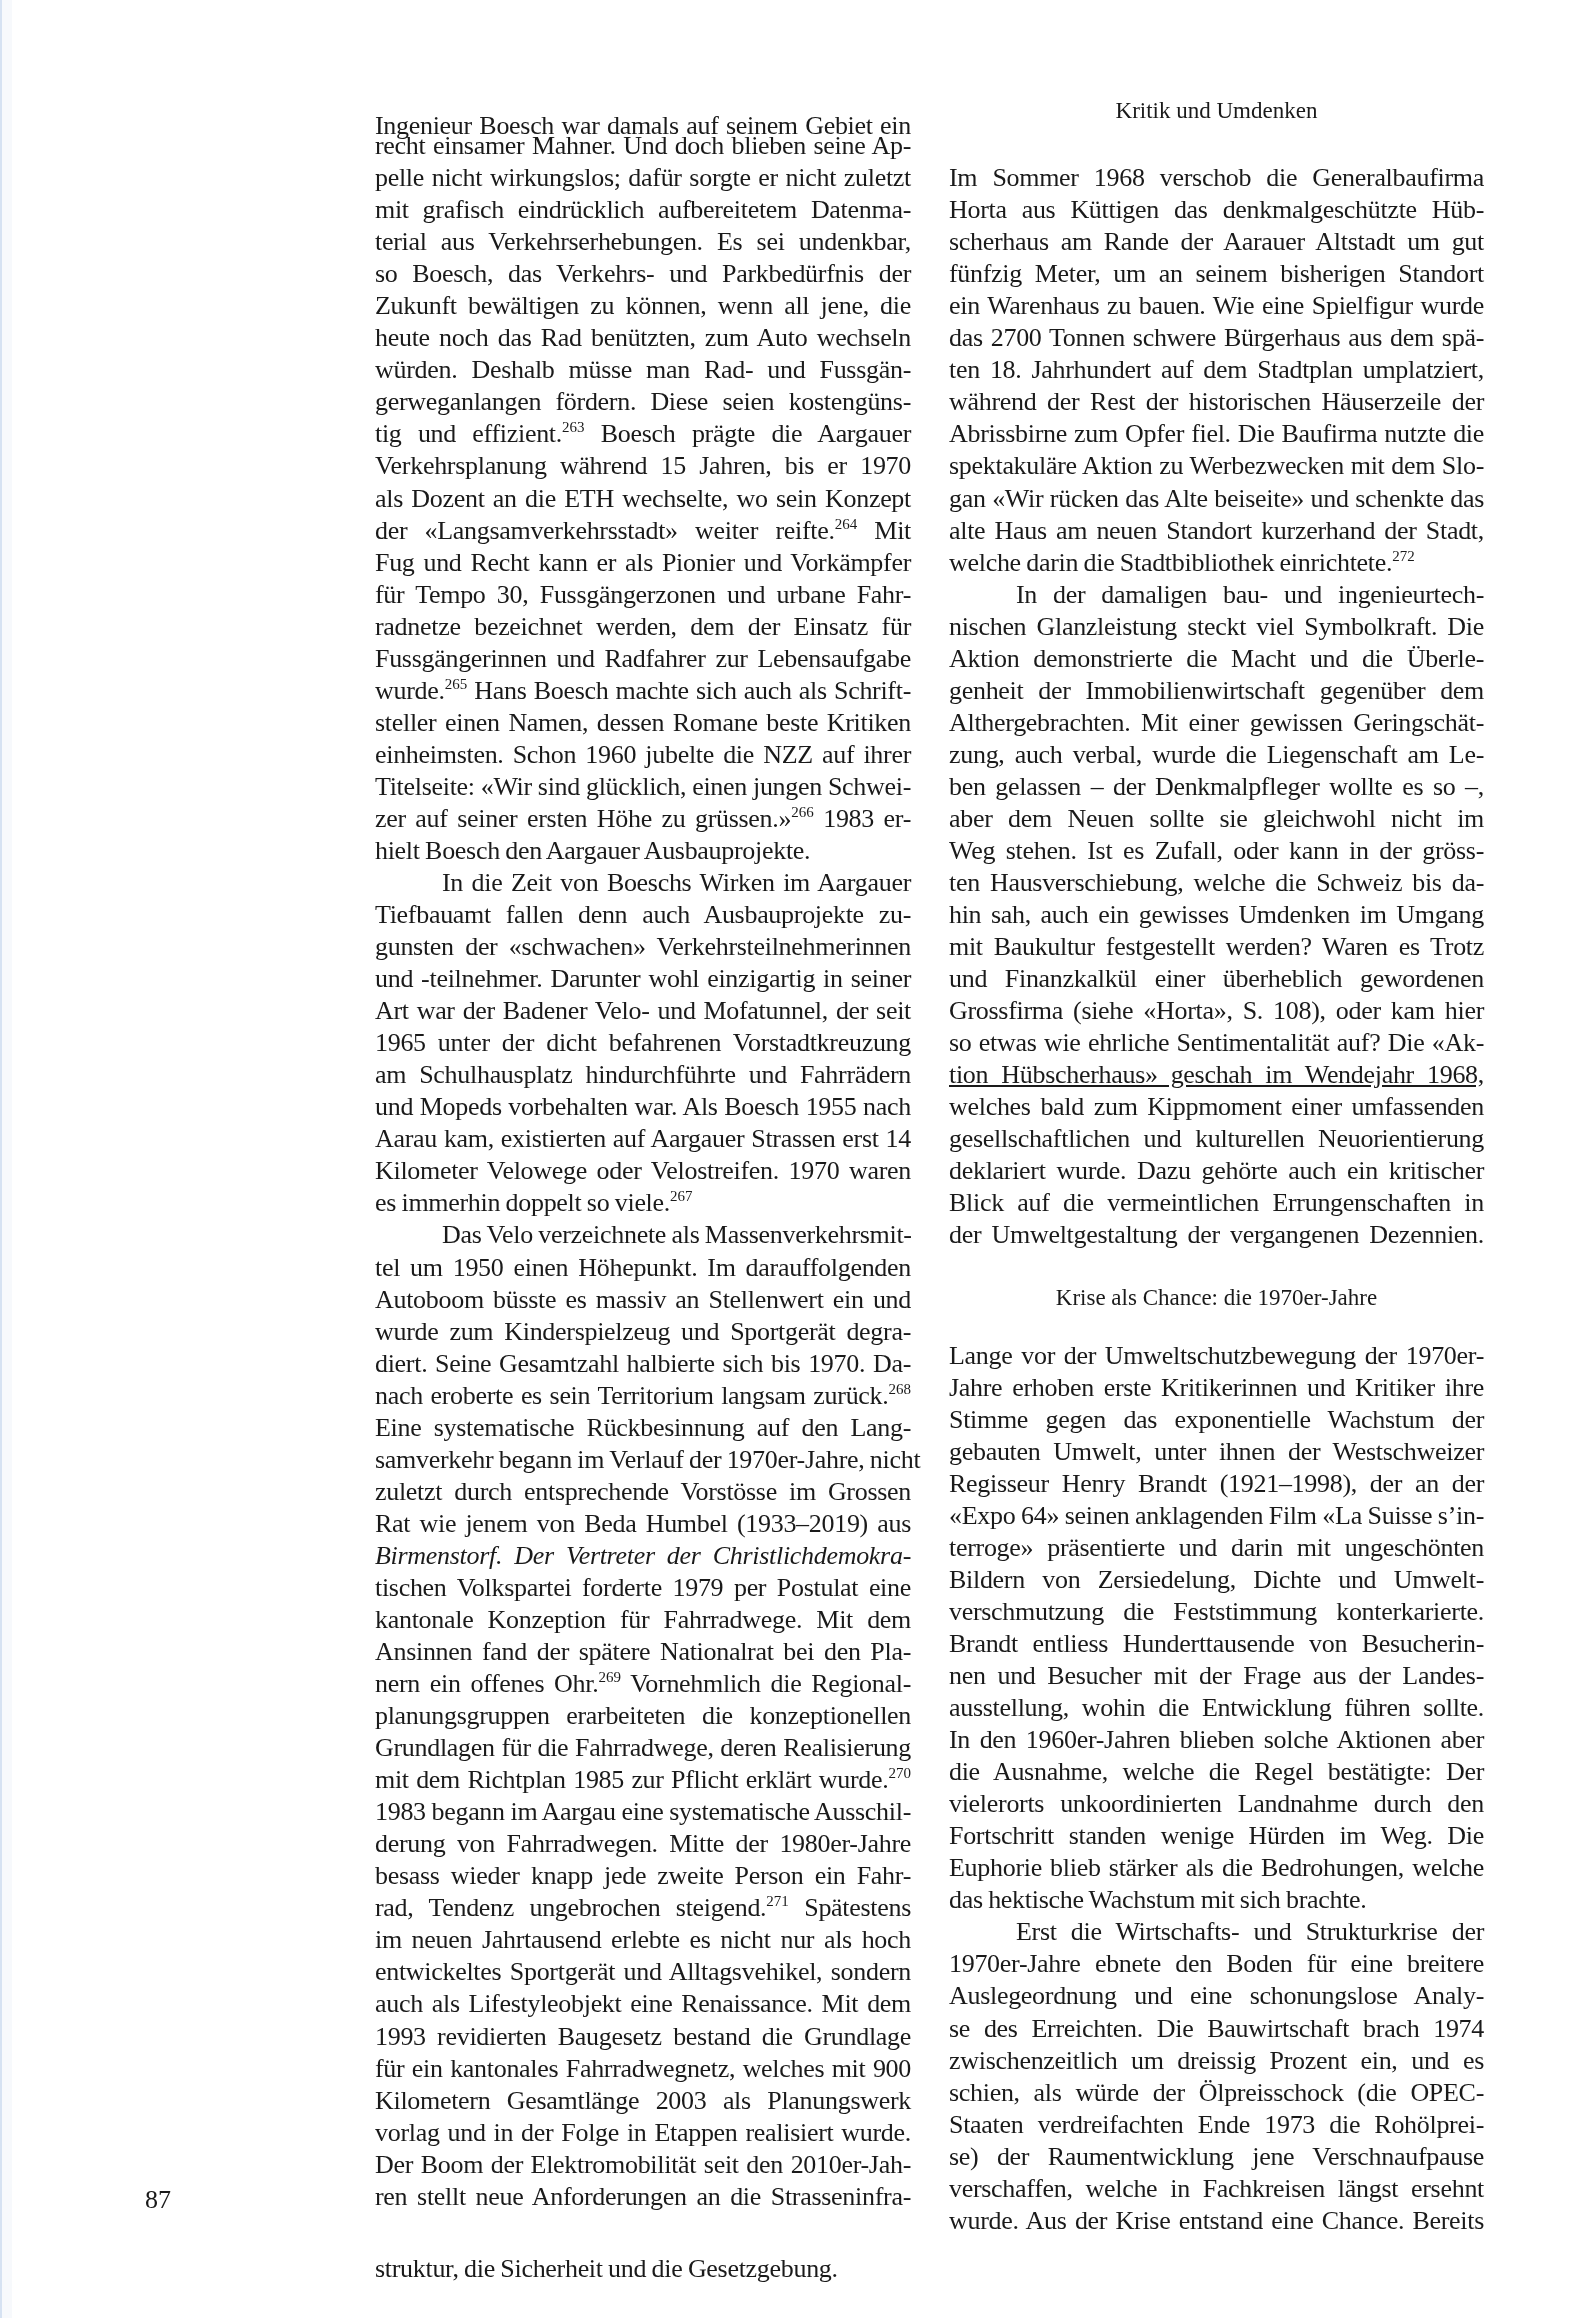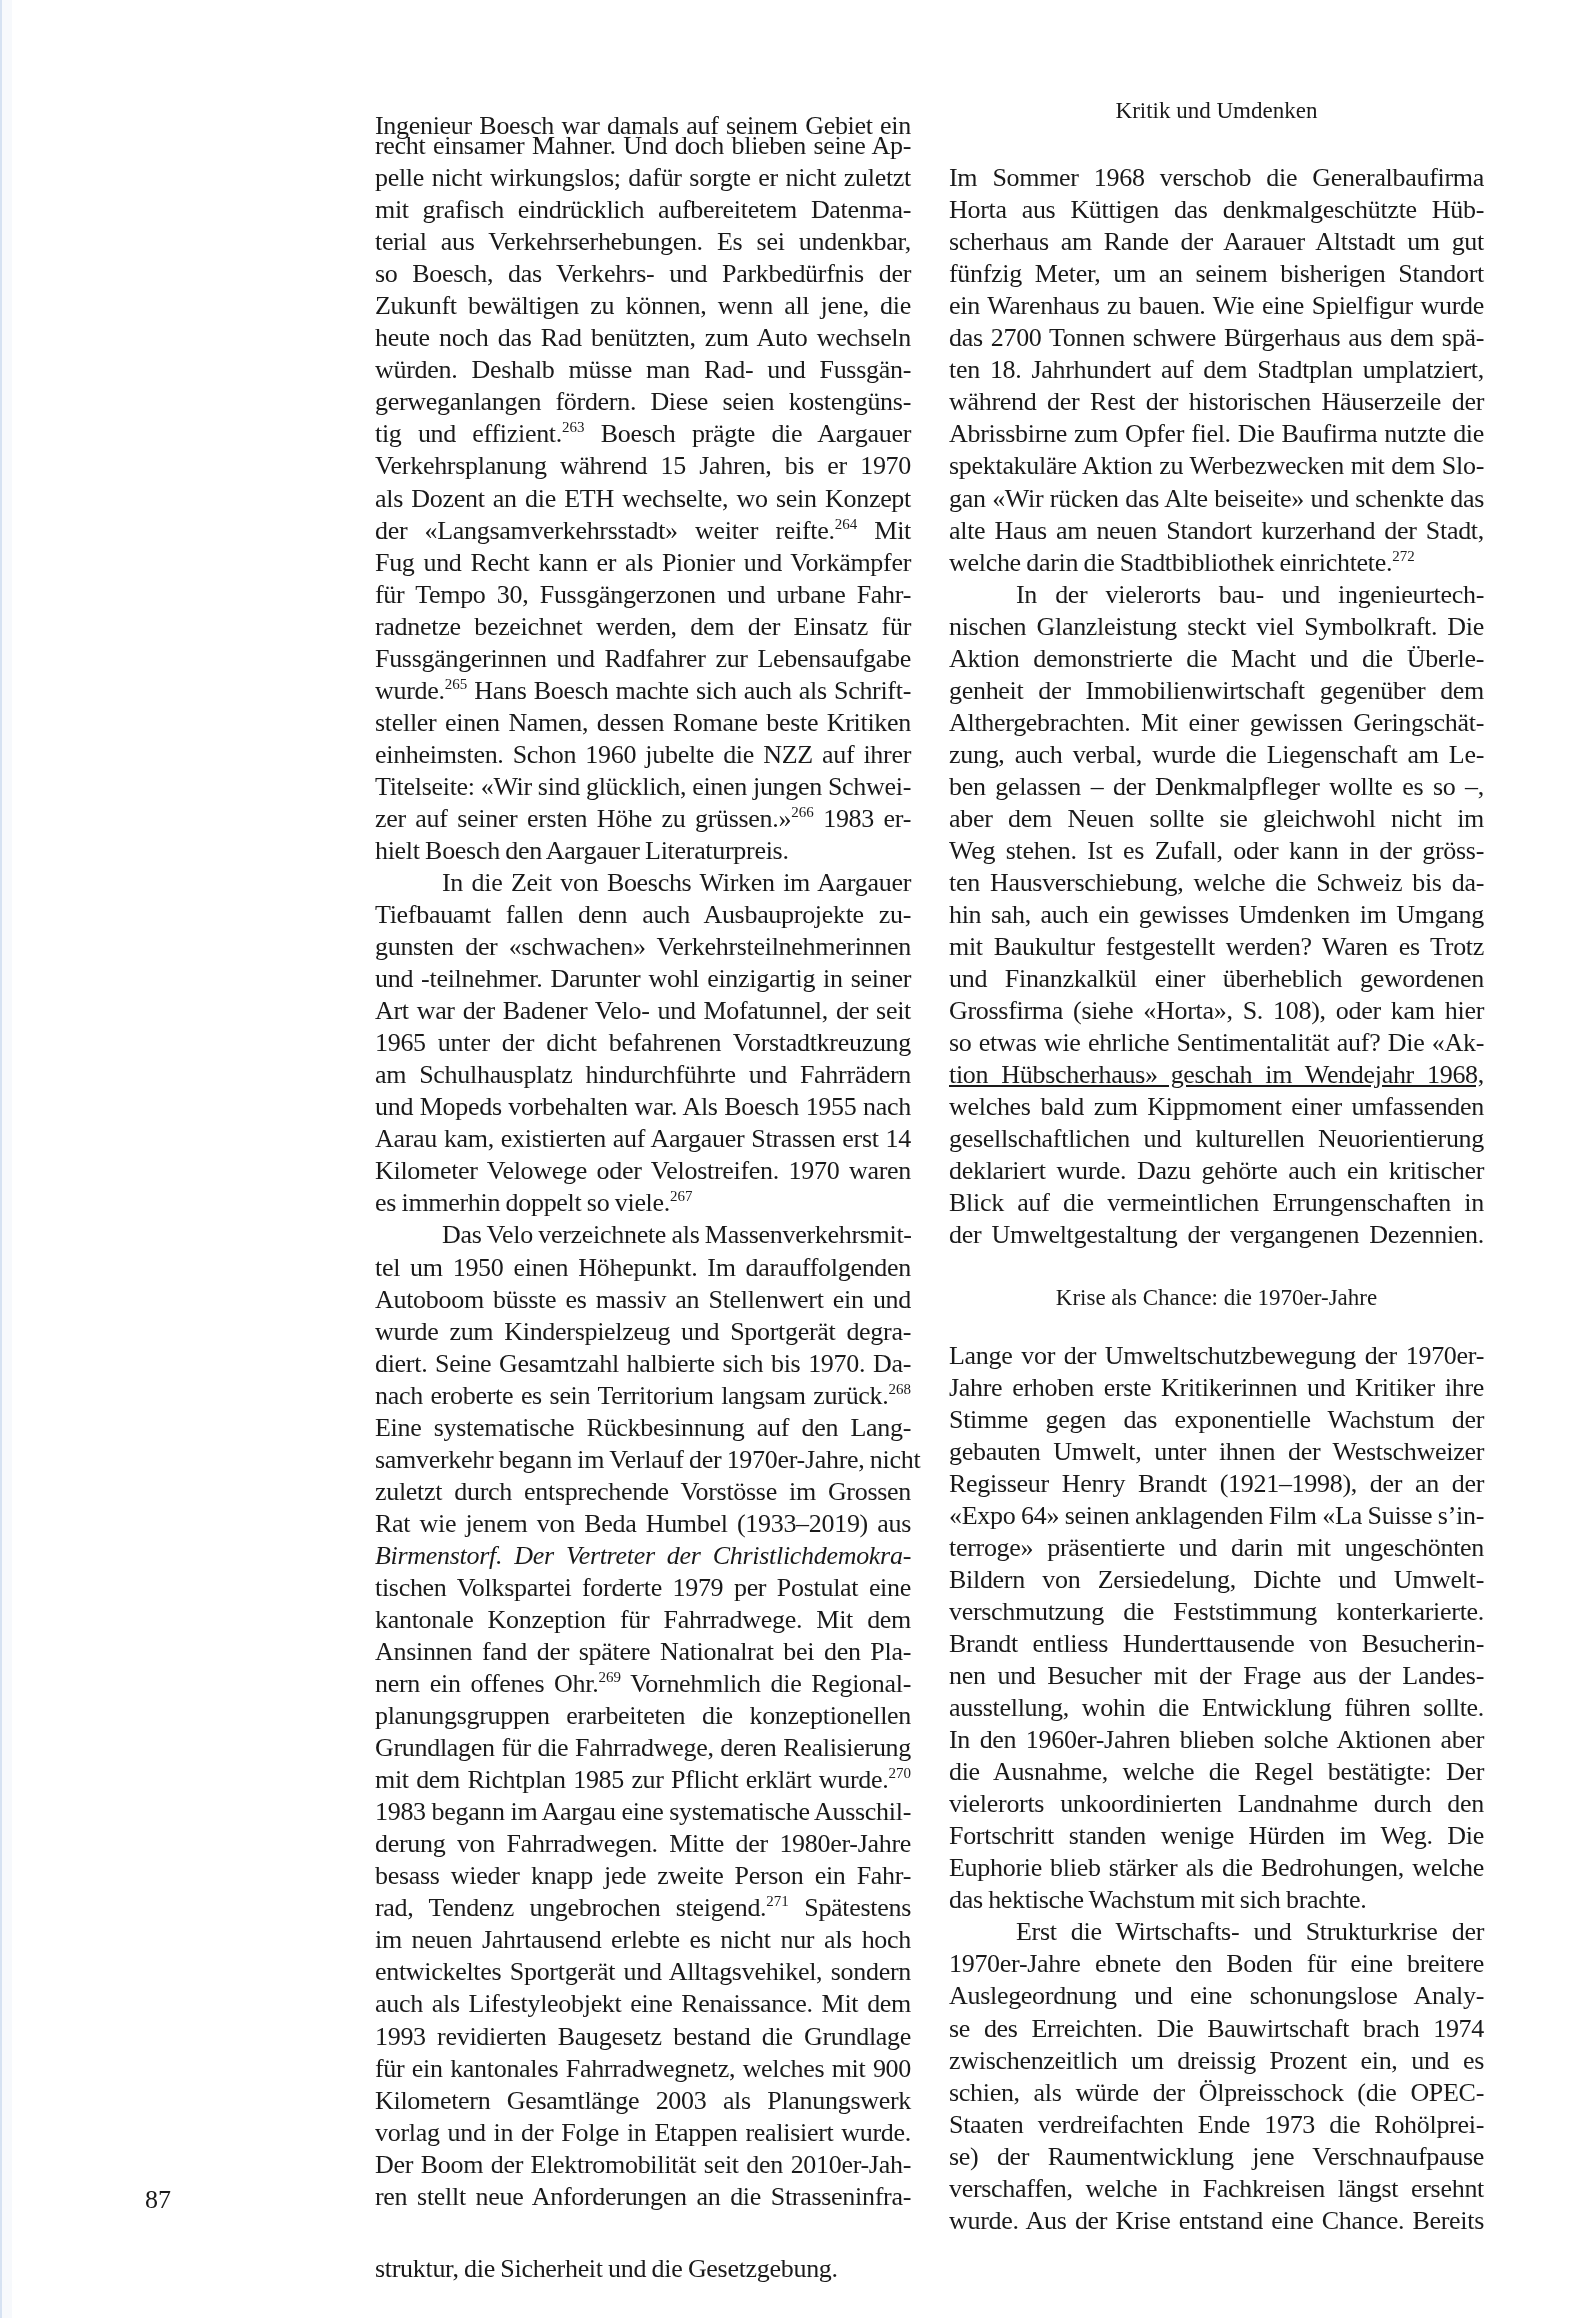--- a/index.html
+++ b/index.html
@@ -69,21 +69,21 @@
     <div class="line" style="top: 515px;"><span>der «Langsamverkehrsstadt» weiter reifte.</span><sup>264</sup><span> Mit</span></div>
     <div class="line" style="top: 547px;"><span>Fug und Recht kann er als Pionier und Vorkämpfer</span></div>
     <div class="line" style="top: 579px;"><span>für Tempo 30, Fussgängerzonen und urbane Fahr-</span></div>
     <div class="line" style="top: 611px;"><span>radnetze bezeichnet werden, dem der Einsatz für</span></div>
     <div class="line" style="top: 643px;"><span>Fussgängerinnen und Radfahrer zur Lebensaufgabe</span></div>
     <div class="line" style="top: 675px;"><span>wurde.</span><sup>265</sup><span> Hans Boesch machte sich auch als Schrift-</span></div>
     <div class="line" style="top: 707px;"><span>steller einen Namen, dessen Romane beste Kritiken</span></div>
     <div class="line" style="top: 739px;"><span>einheimsten. Schon 1960 jubelte die NZZ auf ihrer</span></div>
     <div class="line" style="top: 771px;"><span>Titelseite: «Wir sind glücklich, einen jungen Schwei-</span></div>
     <div class="line" style="top: 803px;"><span>zer auf seiner ersten Höhe zu grüssen.»</span><sup>266</sup><span> 1983 er-</span></div>
-    <div class="line last" style="top: 835px;"><span>hielt Boesch den Aargauer Literaturpreis.</span></div>
+    <div class="line last" style="top: 835px;"><span>hielt Boesch den Aargauer Ausbauprojekte.</span></div>
     <div class="line indent" style="top: 867px;"><span>In die Zeit von Boeschs Wirken im Aargauer</span></div>
     <div class="line" style="top: 899px;"><span>Tiefbauamt fallen denn auch Ausbauprojekte zu-</span></div>
     <div class="line" style="top: 931px;"><span>gunsten der «schwachen» Verkehrsteilnehmerinnen</span></div>
     <div class="line" style="top: 963px;"><span>und -teilnehmer. Darunter wohl einzigartig in seiner</span></div>
     <div class="line" style="top: 995px;"><span>Art war der Badener Velo- und Mofatunnel, der seit</span></div>
     <div class="line" style="top: 1027px;"><span>1965 unter der dicht befahrenen Vorstadtkreuzung</span></div>
     <div class="line" style="top: 1059px;"><span>am Schulhausplatz hindurchführte und Fahrrädern</span></div>
     <div class="line" style="top: 1091px;"><span>und Mopeds vorbehalten war. Als Boesch 1955 nach</span></div>
     <div class="line" style="top: 1123px;"><span>Aarau kam, existierten auf Aargauer Strassen erst 14</span></div>
     <div class="line" style="top: 1155px;"><span>Kilometer Velowege oder Velostreifen. 1970 waren</span></div>
@@ -131,21 +131,21 @@
     <div class="line" style="top: 258px;"><span>fünfzig Meter, um an seinem bisherigen Standort</span></div>
     <div class="line" style="top: 290px;"><span>ein Warenhaus zu bauen. Wie eine Spielfigur wurde</span></div>
     <div class="line" style="top: 322px;"><span>das 2700 Tonnen schwere Bürgerhaus aus dem spä-</span></div>
     <div class="line" style="top: 354px;"><span>ten 18. Jahrhundert auf dem Stadtplan umplatziert,</span></div>
     <div class="line" style="top: 386px;"><span>während der Rest der historischen Häuserzeile der</span></div>
     <div class="line" style="top: 418px;"><span>Abrissbirne zum Opfer fiel. Die Baufirma nutzte die</span></div>
     <div class="line" style="top: 450px;"><span>spektakuläre Aktion zu Werbezwecken mit dem Slo-</span></div>
     <div class="line" style="top: 483px;"><span>gan «Wir rücken das Alte beiseite» und schenkte das</span></div>
     <div class="line" style="top: 515px;"><span>alte Haus am neuen Standort kurzerhand der Stadt,</span></div>
     <div class="line last" style="top: 547px;"><span>welche darin die Stadtbibliothek einrichtete.</span><sup>272</sup></div>
-    <div class="line indent" style="top: 579px;"><span>In der vielerorts bau- und ingenieurtech-</span></div>
+    <div class="line indent" style="top: 579px;"><span>In der damaligen bau- und ingenieurtech-</span></div>
     <div class="line" style="top: 611px;"><span>nischen Glanzleistung steckt viel Symbolkraft. Die</span></div>
     <div class="line" style="top: 643px;"><span>Aktion demonstrierte die Macht und die Überle-</span></div>
     <div class="line" style="top: 675px;"><span>genheit der Immobilienwirtschaft gegenüber dem</span></div>
     <div class="line" style="top: 707px;"><span>Althergebrachten. Mit einer gewissen Geringschät-</span></div>
     <div class="line" style="top: 739px;"><span>zung, auch verbal, wurde die Liegenschaft am Le-</span></div>
     <div class="line" style="top: 771px;"><span>ben gelassen – der Denkmalpfleger wollte es so –,</span></div>
     <div class="line" style="top: 803px;"><span>aber dem Neuen sollte sie gleichwohl nicht im</span></div>
     <div class="line" style="top: 835px;"><span>Weg stehen. Ist es Zufall, oder kann in der gröss-</span></div>
     <div class="line" style="top: 867px;"><span>ten Hausverschiebung, welche die Schweiz bis da-</span></div>
     <div class="line" style="top: 899px;"><span>hin sah, auch ein gewisses Umdenken im Umgang</span></div>

